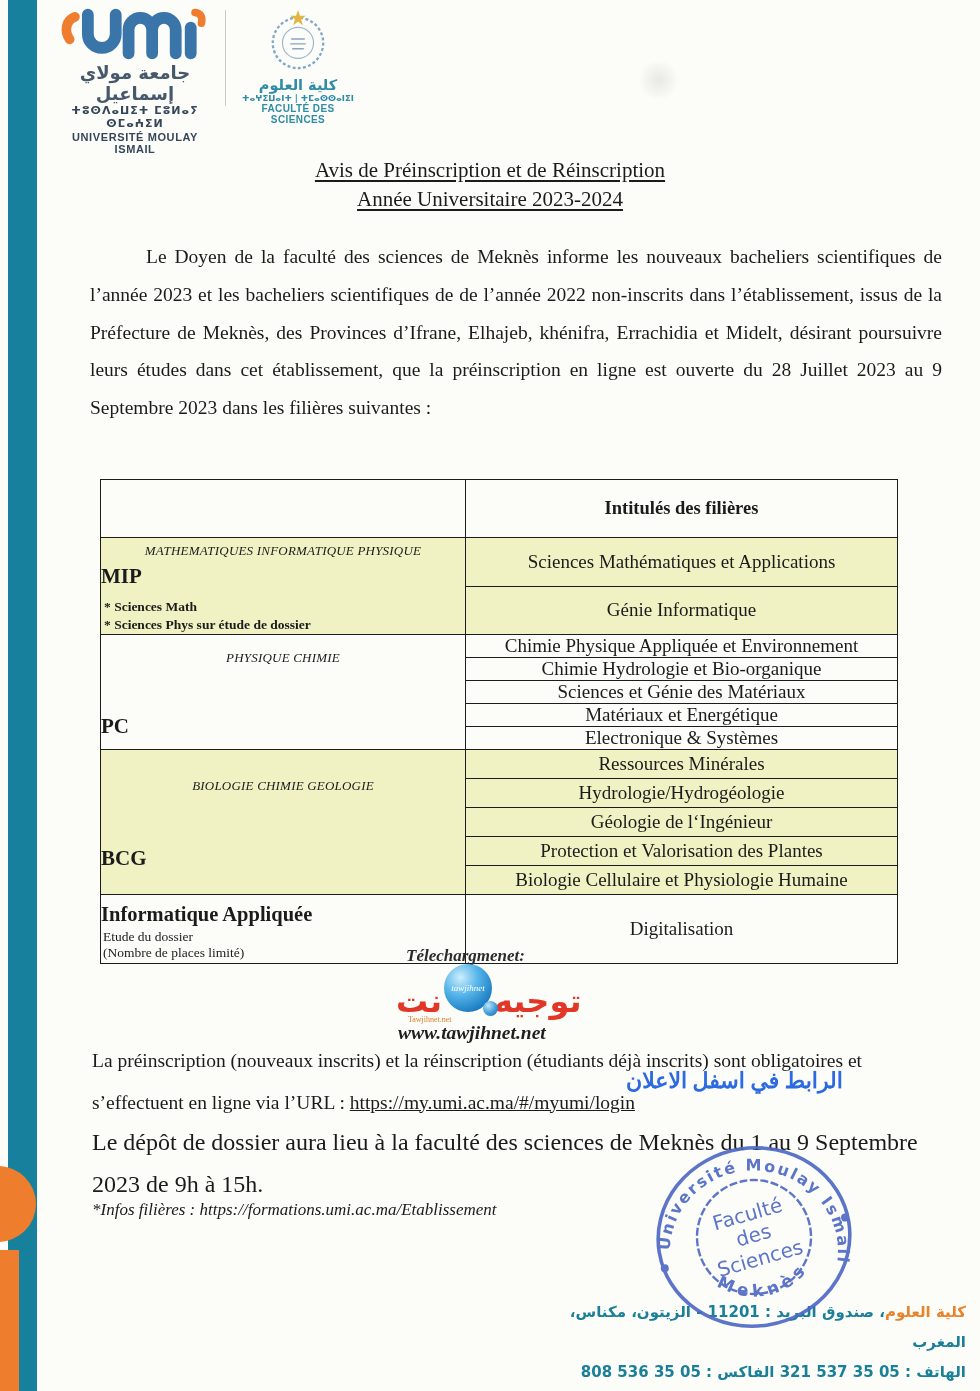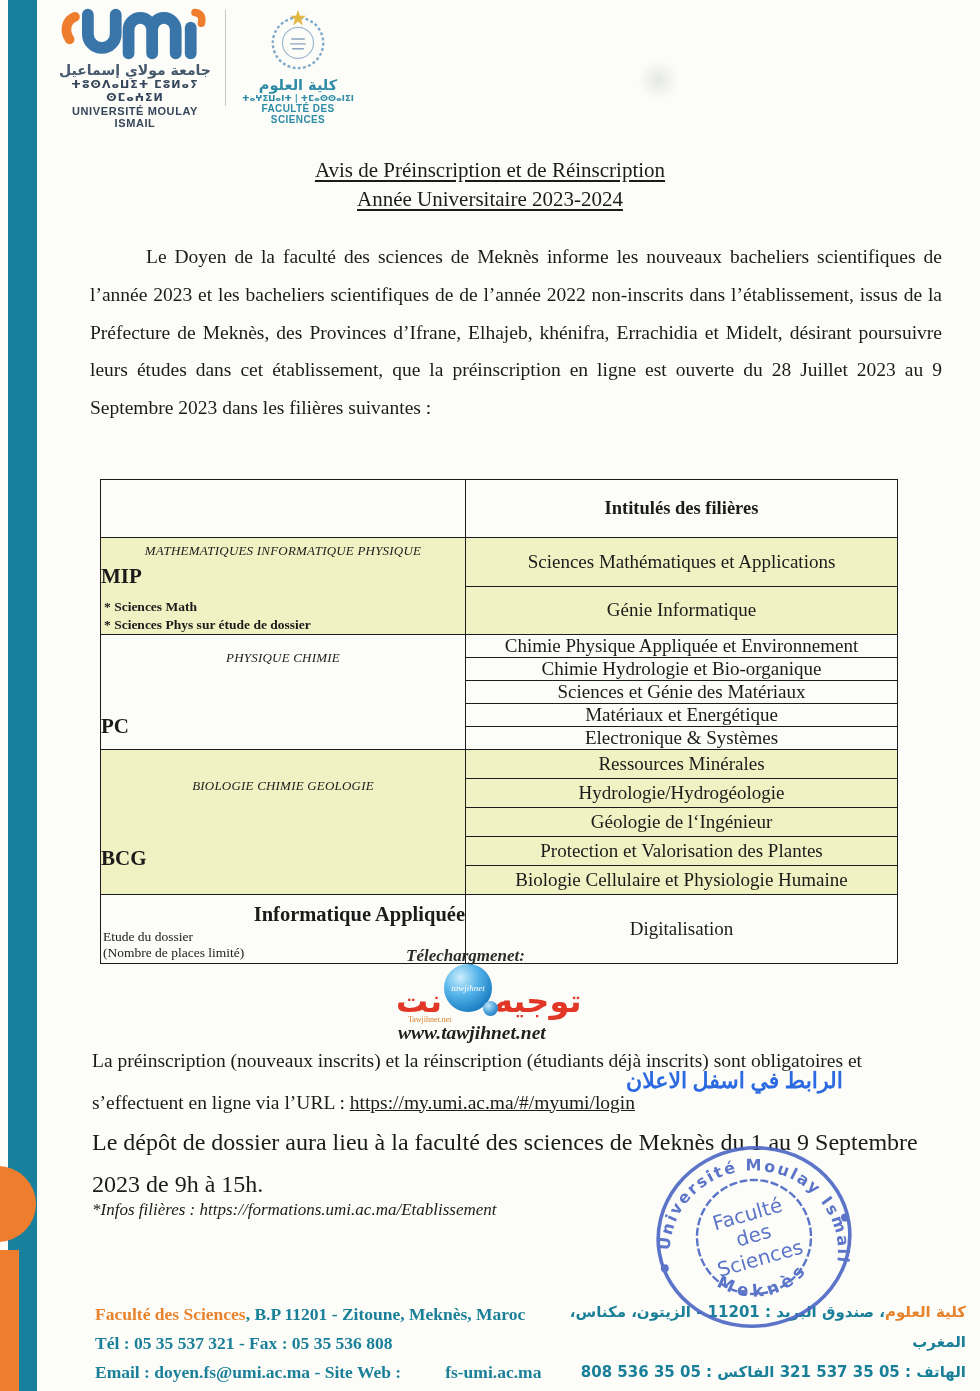--- a/index.html
+++ b/index.html
@@ -6,21 +6,21 @@
   html,body{margin:0;background:#ffffff}
   .page{position:relative;width:980px;height:1391px;background:#fcfcf8;overflow:hidden;
         font-family:"Liberation Serif",serif;color:#1b1b1b}
   
   .teal-bar{position:absolute;left:8px;top:0;width:29px;height:1391px;background:#17809c}
   .orange-circle{position:absolute;left:-40px;top:1166px;width:76px;height:76px;border-radius:50%;background:#ee7e2e}
   .orange-bar{position:absolute;left:0;top:1250px;width:19px;height:141px;background:#ee7e2e}
   
   .header{position:absolute;left:55px;top:6px;display:flex;align-items:flex-start}
   .umi-block{width:160px;text-align:center}
-  .umi-arabic{font-family:"DejaVu Sans",sans-serif;font-size:14px;font-weight:bold;color:#46586c;margin-top:-4px}
+  .umi-arabic{font-family:"DejaVu Sans",sans-serif;font-size:18px;font-weight:bold;color:#46586c;margin-top:-4px}
   .umi-tifinagh{font-family:"DejaVu Sans",sans-serif;font-size:11px;font-weight:bold;color:#36465a;letter-spacing:1px}
   .umi-caption{font-family:"Liberation Sans",sans-serif;font-size:11px;font-weight:bold;color:#36465a;letter-spacing:.6px;margin-top:1px}
   .logo-sep{width:1px;height:96px;background:#c9ccc6;margin:4px 12px 0 10px}
   .fs-block{width:120px;text-align:center;padding-top:2px}
   .fs-arabic{font-family:"DejaVu Sans",sans-serif;font-size:14.5px;font-weight:bold;color:#2e8ca6;margin-top:1px}
   .fs-tifinagh{font-family:"DejaVu Sans",sans-serif;font-size:8.5px;font-weight:bold;color:#2e8ca6}
   .fs-caption{font-family:"Liberation Sans",sans-serif;font-size:10px;font-weight:bold;color:#2e8ca6;letter-spacing:.4px}
   .speck{position:absolute;left:638px;top:62px;width:46px;height:40px;opacity:.55;filter:blur(1px);
          background:radial-gradient(circle at 45% 45%,#d4d9d2 0%,rgba(212,217,210,0) 60%)}
   
@@ -40,21 +40,21 @@
   .r-mip td{height:47px}
   .r-pc td{height:22px}
   .r-bcg td{height:29px}
   .r-ia td{height:69px}
   .group-cell{vertical-align:top;padding-top:5px}
   .group-title{font-style:italic;font-size:13px;text-align:center;letter-spacing:.2px}
   .group-acronym{font-weight:bold;font-size:21px;text-align:left;margin-top:5px}
   .acr-pc{margin-top:48px}
   .acr-bcg{margin-top:52px}
   .group-notes{font-size:13.5px;font-weight:600;text-align:left;margin-top:9px;padding-left:3px;line-height:18px}
-  .ia-name{font-weight:bold;font-size:20.5px;text-align:right;margin-top:1px}
+  .ia-name{font-weight:bold;font-size:20.5px;text-align:left;margin-top:1px}
   .ia-notes{font-size:13.5px;text-align:left;line-height:16px;padding-left:2px;margin-top:3px}
   
   .watermark{position:absolute;left:396px;top:946px;width:240px;z-index:6}
   .wm-cap{font-style:italic;font-weight:600;font-size:17px;color:#2c2c2c;margin-left:10px}
   .wm-row{display:flex;align-items:flex-end;margin-top:-4px}
   .wm-ar{font-family:"DejaVu Sans",sans-serif;color:#e23726;font-size:32px;font-weight:bold;line-height:34px}
   .wm-sphere-wrap{position:relative;width:56px;height:56px;margin:0 -2px}
   .wm-sphere{position:absolute;left:4px;top:2px;width:48px;height:48px;border-radius:50%;
      background:radial-gradient(circle at 34% 28%,#cdeefc 0%,#56b5ea 38%,#1677bd 80%,#0d5d9a 100%);
      display:flex;align-items:center;justify-content:center}
@@ -237,29 +237,20 @@
         <textPath href="#stArcBot" startOffset="22%">Meknès</textPath>
       </text>
       <g transform="rotate(-16 114 101)" fill="#4b67c5" text-anchor="middle" font-family="DejaVu Sans, sans-serif" font-size="20">
         <text x="114" y="84">Faculté</text>
         <text x="114" y="106">des</text>
         <text x="114" y="130">Sciences</text>
       </g>
     </svg>
   </div>
 
-  <div class="footer-fr">
-    <div>
-      <span class="org-orange">Faculté des Sciences</span><span>, B.P 11201 - Zitoune, Meknès, Maroc</span>
-    </div>
-    <div>Tél : 05 35 537 321 - Fax : 05 35 536 808</div>
-    <div>
-      <span>Email : doyen.fs@umi.ac.ma - Site Web :</span><span class="site-gap">fs-umi.ac.ma</span>
-    </div>
-  </div>
   <div class="footer-ar" dir="rtl">
     <div>
       <span class="org-orange">كلية العلوم</span><span>، صندوق البريد : 11201 - الزيتون، مكناس، المغرب</span>
     </div>
     <div>الهاتف : 05 35 537 321 الفاكس : 05 35 536 808</div>
     <div>البريد الإلكتروني : doyen.fs@umi.ac.ma - الموقع الإلكتروني :</div>
   </div>
 
 </div>
 

